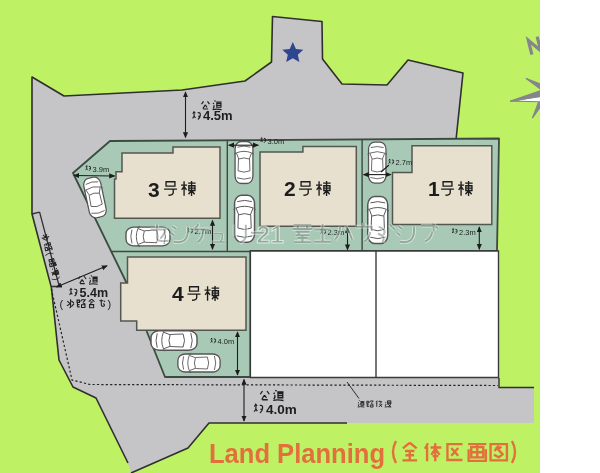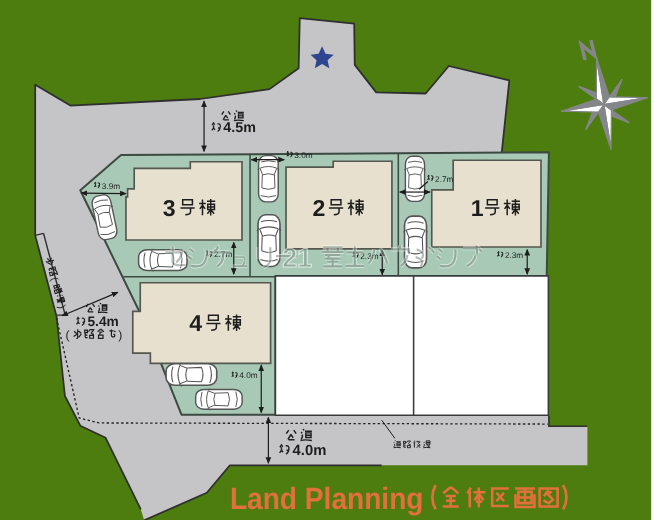--- a/index.html
+++ b/index.html
@@ -1,16 +1,16 @@
 <!DOCTYPE html>
 <html><head>
 <meta charset="utf-8">
 <style>
 html,body{margin:0;padding:0;background:#fff;}
-#stage{position:relative;width:592px;height:473px;overflow:hidden;background:#4d7c0f;
+#stage{position:relative;width:540px;height:473px;overflow:hidden;background:#bef264;
   font-family:"Liberation Sans",sans-serif;}
 svg{position:absolute;left:0;top:0;}
 </style>
 </head>
 <body>
 <div id="stage">
 <svg width="600" height="473" viewBox="0 0 600 473">
 <defs>
 
 <symbol id="kj-go" viewBox="0 0 100 100">

